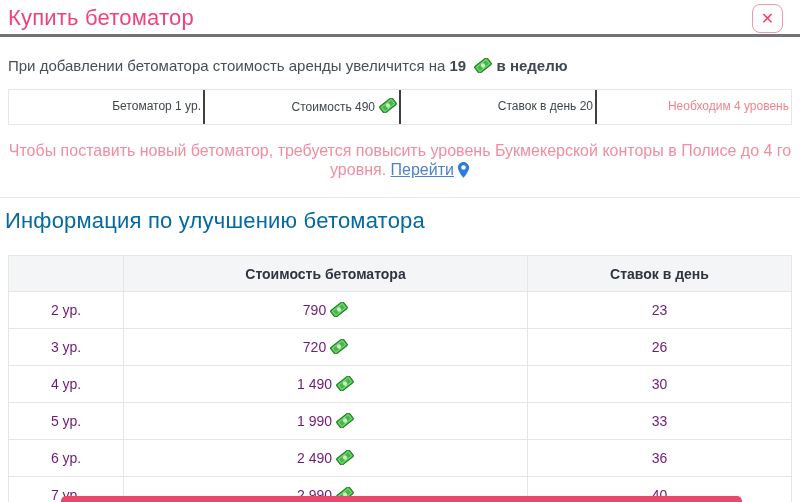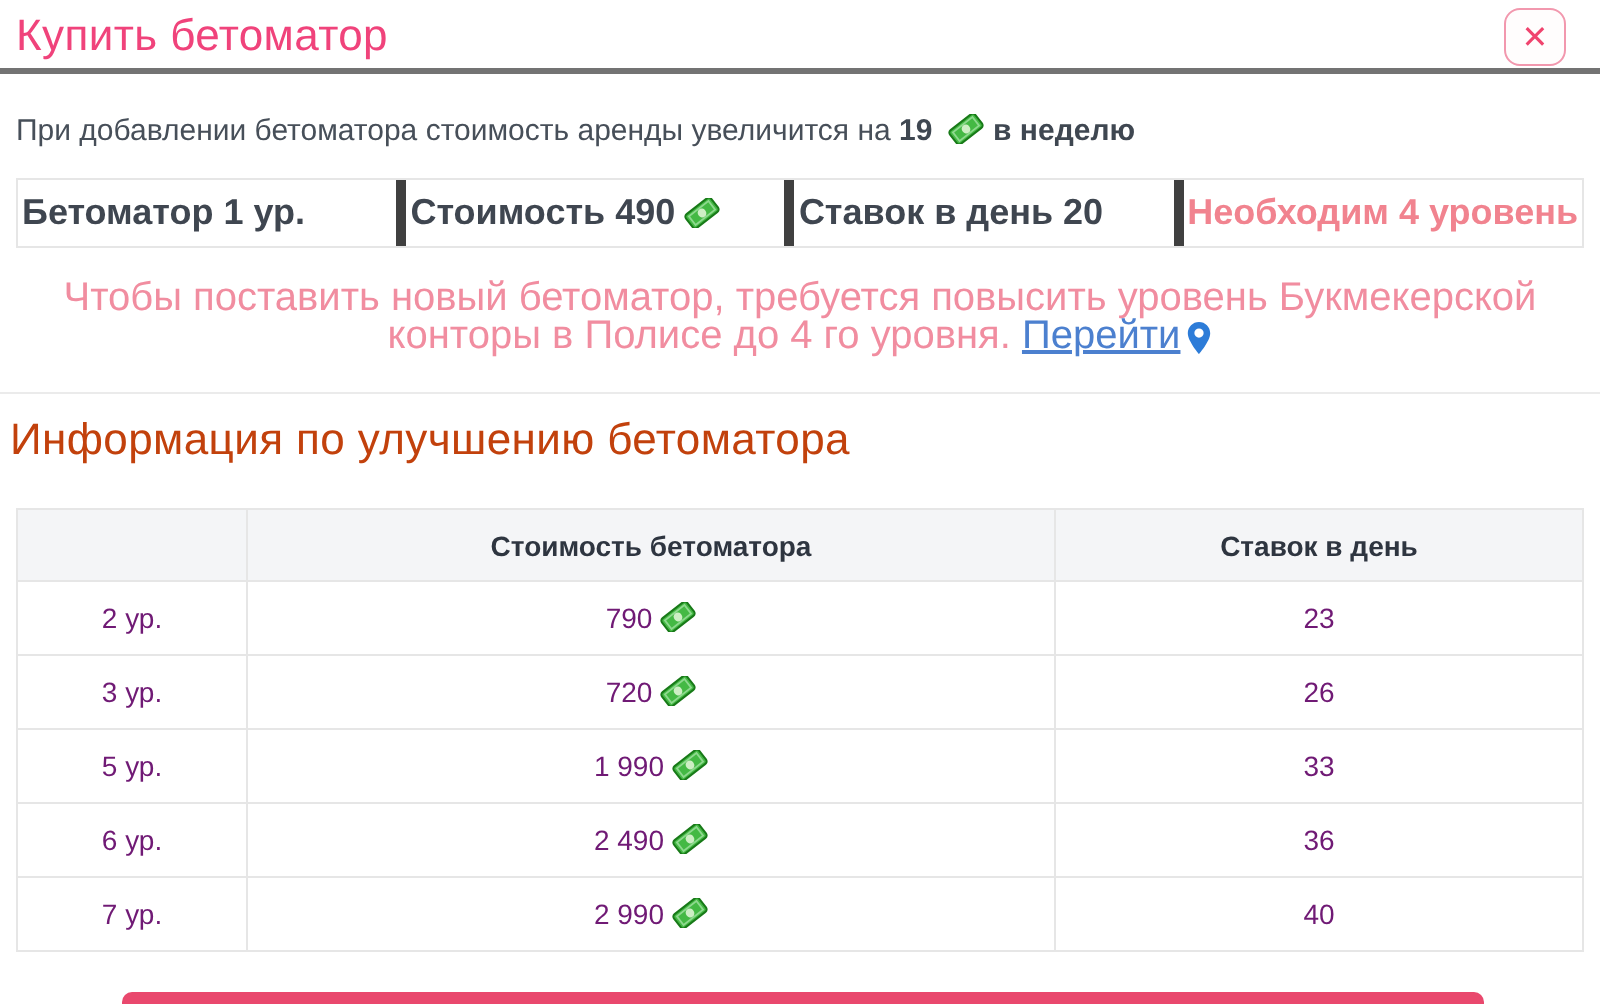--- a/index.html
+++ b/index.html
@@ -45,50 +45,49 @@
 
   
   .stats-row {
     display: flex;
     margin: 13px 8px 0;
     border: 1px solid #e6e6e6;
     background: #ffffff;
   }
   .stat-cell {
     flex: 1 1 0;
-    text-align: left;
+    text-align: right;
     padding: 8px 2px;
-    font-size: 18px; line-height: 17px;
+    font-size: 12px; line-height: 17px;
     color: #3f4650;
     white-space: nowrap;
-    font-weight: bold;
-  }
-  .stat-cell + .stat-cell { border-left: 5px solid #404040; }
+  }
+  .stat-cell + .stat-cell { border-left: 2px solid #404040; }
   .stat-cell.warn { color: #f1838f; }
 
   
   .note {
     margin: 16px 8px 16px;
     text-align: center;
-    font-size: 20px; line-height: 19px;
+    font-size: 16px; line-height: 19px;
     color: #f18da0;
   }
   .note-link {
     color: #4c80cf;
     text-decoration: underline;
     cursor: pointer;
   }
   .pin-icon { vertical-align: -3px; margin-left: 3px; }
 
   
   .divider { border: 0; border-top: 1px solid #ebebeb; margin: 18px 0 0; }
   .section-title {
     margin: 10px 8px 0 5px;
     font-size: 22px; line-height: 26px; font-weight: 500;
-    color: #c2410c; letter-spacing: 0.2px;
+    color: #0369a1; letter-spacing: 0.2px;
   }
 
   
   .upgrade-table {
     width: 784px;
     margin: 21px 8px 0;
     border-collapse: collapse;
     font-size: 14px;
     table-layout: fixed;
   }
@@ -196,20 +195,31 @@
       <td><span>720</span><svg class="money-icon" width="18" height="15" viewBox="0 0 18 15">
             <g transform="rotate(-38 9 7.5)">
               <rect x="1" y="3.2" width="16" height="8.6" rx="1.6" fill="#44b944" stroke="#187a18" stroke-width="1"></rect>
               <rect x="2.8" y="4.8" width="12.4" height="5.4" fill="none" stroke="#8fd98f" stroke-width="0.9"></rect>
               <ellipse cx="9" cy="7.5" rx="2.1" ry="2.3" fill="#cdeec4"></ellipse>
             </g>
           </svg></td>
       <td>26</td>
     </tr>
     <tr>
+      <td>4 ур.</td>
+      <td><span>1 490</span><svg class="money-icon" width="18" height="15" viewBox="0 0 18 15">
+            <g transform="rotate(-38 9 7.5)">
+              <rect x="1" y="3.2" width="16" height="8.6" rx="1.6" fill="#44b944" stroke="#187a18" stroke-width="1"></rect>
+              <rect x="2.8" y="4.8" width="12.4" height="5.4" fill="none" stroke="#8fd98f" stroke-width="0.9"></rect>
+              <ellipse cx="9" cy="7.5" rx="2.1" ry="2.3" fill="#cdeec4"></ellipse>
+            </g>
+          </svg></td>
+      <td>30</td>
+    </tr>
+    <tr>
       <td>5 ур.</td>
       <td><span>1 990</span><svg class="money-icon" width="18" height="15" viewBox="0 0 18 15">
             <g transform="rotate(-38 9 7.5)">
               <rect x="1" y="3.2" width="16" height="8.6" rx="1.6" fill="#44b944" stroke="#187a18" stroke-width="1"></rect>
               <rect x="2.8" y="4.8" width="12.4" height="5.4" fill="none" stroke="#8fd98f" stroke-width="0.9"></rect>
               <ellipse cx="9" cy="7.5" rx="2.1" ry="2.3" fill="#cdeec4"></ellipse>
             </g>
           </svg></td>
       <td>33</td>
     </tr>

